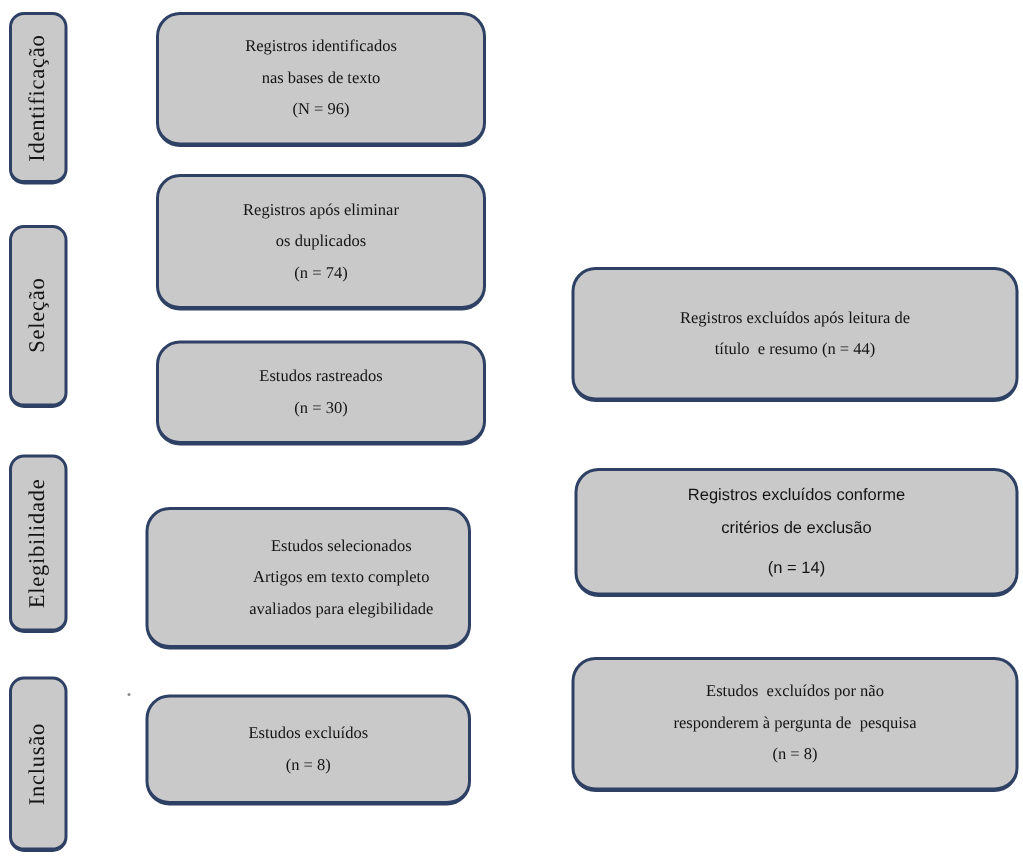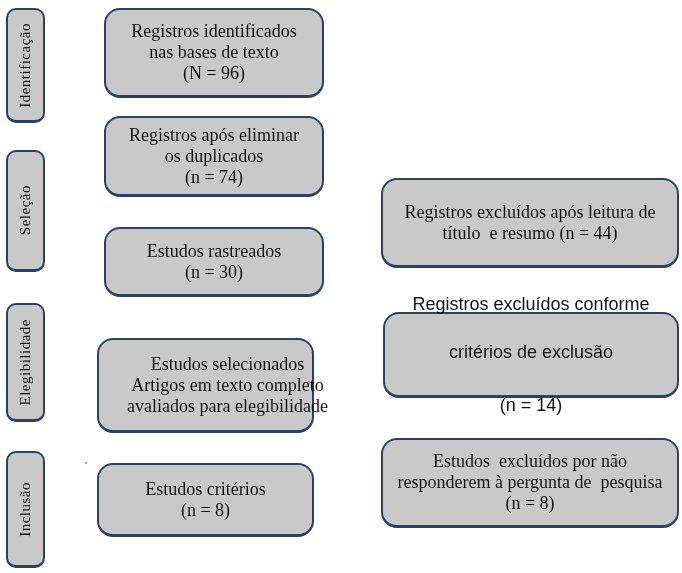--- a/index.html
+++ b/index.html
@@ -23,39 +23,38 @@
     border-bottom-width: 3px;
     box-sizing: border-box;
     display: flex;
     flex-direction: column;
     align-items: center;
     justify-content: center;
     text-align: center;
   }
   .flow, .excl {
     border-radius: 16px;
-    font-size: 18px;
+    font-size: 11px;
   }
   .stage {
     border-radius: 10px;
     font-size: 15px;
   }
   .stage .stage-label {
     writing-mode: vertical-rl;
     transform: rotate(180deg);
     white-space: pre;
     letter-spacing: 0.5px;
   }
   .ln {
     white-space: pre;
     line-height: 21px;
   }
   .sans {
     font-family: "Liberation Sans", sans-serif;
-    gap: 26px;
   }
   .sans .ln { line-height: 22px; }
   .gap { margin-top: 5px; }
   .stray-dot {
     position: absolute;
     left: 85px;
     top: 462px;
     width: 2px;
     height: 2px;
     background: #8a8a8a;
@@ -63,21 +62,21 @@
   }
 
   
   #stage-0 { left: 6px;  top: 8px;   width: 39px; height: 115px; }
   #stage-1 { left: 6px;  top: 150px; width: 39px; height: 122px; }
   #stage-2 { left: 6px;  top: 303px; width: 39px; height: 119px; }
   #stage-3 { left: 6px;  top: 451px; width: 39px; height: 117px; }
 
   
   #flow-0 { left: 104px; top: 8px;   width: 220px; height: 90px; }
-  #flow-1 { left: 104px; top: 116px; width: 220px; height: 81px; }
+  #flow-1 { left: 104px; top: 116px; width: 220px; height: 91px; }
   #flow-2 { left: 104px; top: 227px; width: 220px; height: 70px; }
   #flow-3 { left: 97px;  top: 338px; width: 217px; height: 95px; padding-left: 44px; }
   #flow-4 { left: 97px;  top: 463px; width: 217px; height: 74px; }
 
   
   #excl-0 { left: 381px; top: 178px; width: 298px; height: 90px; }
   #excl-1 { left: 383px; top: 312px; width: 296px; height: 86px; }
   #excl-2 { left: 381px; top: 438px; width: 298px; height: 90px; }
 </style>
 </head>
@@ -111,21 +110,21 @@
   <div class="box flow" id="flow-2">
     <div class="ln">Estudos rastreados</div>
     <div class="ln">(n = 30)</div>
   </div>
   <div class="box flow" id="flow-3">
     <div class="ln">Estudos selecionados</div>
     <div class="ln">Artigos em texto completo</div>
     <div class="ln">avaliados para elegibilidade</div>
   </div>
   <div class="box flow" id="flow-4">
-    <div class="ln">Estudos critérios</div>
+    <div class="ln">Estudos excluídos</div>
     <div class="ln">(n = 8)</div>
   </div>
 
   <div class="box excl" id="excl-0">
     <div class="ln">Registros excluídos após leitura de</div>
     <div class="ln">título  e resumo (n = 44)</div>
   </div>
   <div class="box excl sans" id="excl-1">
     <div class="ln">Registros excluídos conforme</div>
     <div class="ln">critérios de exclusão</div>

